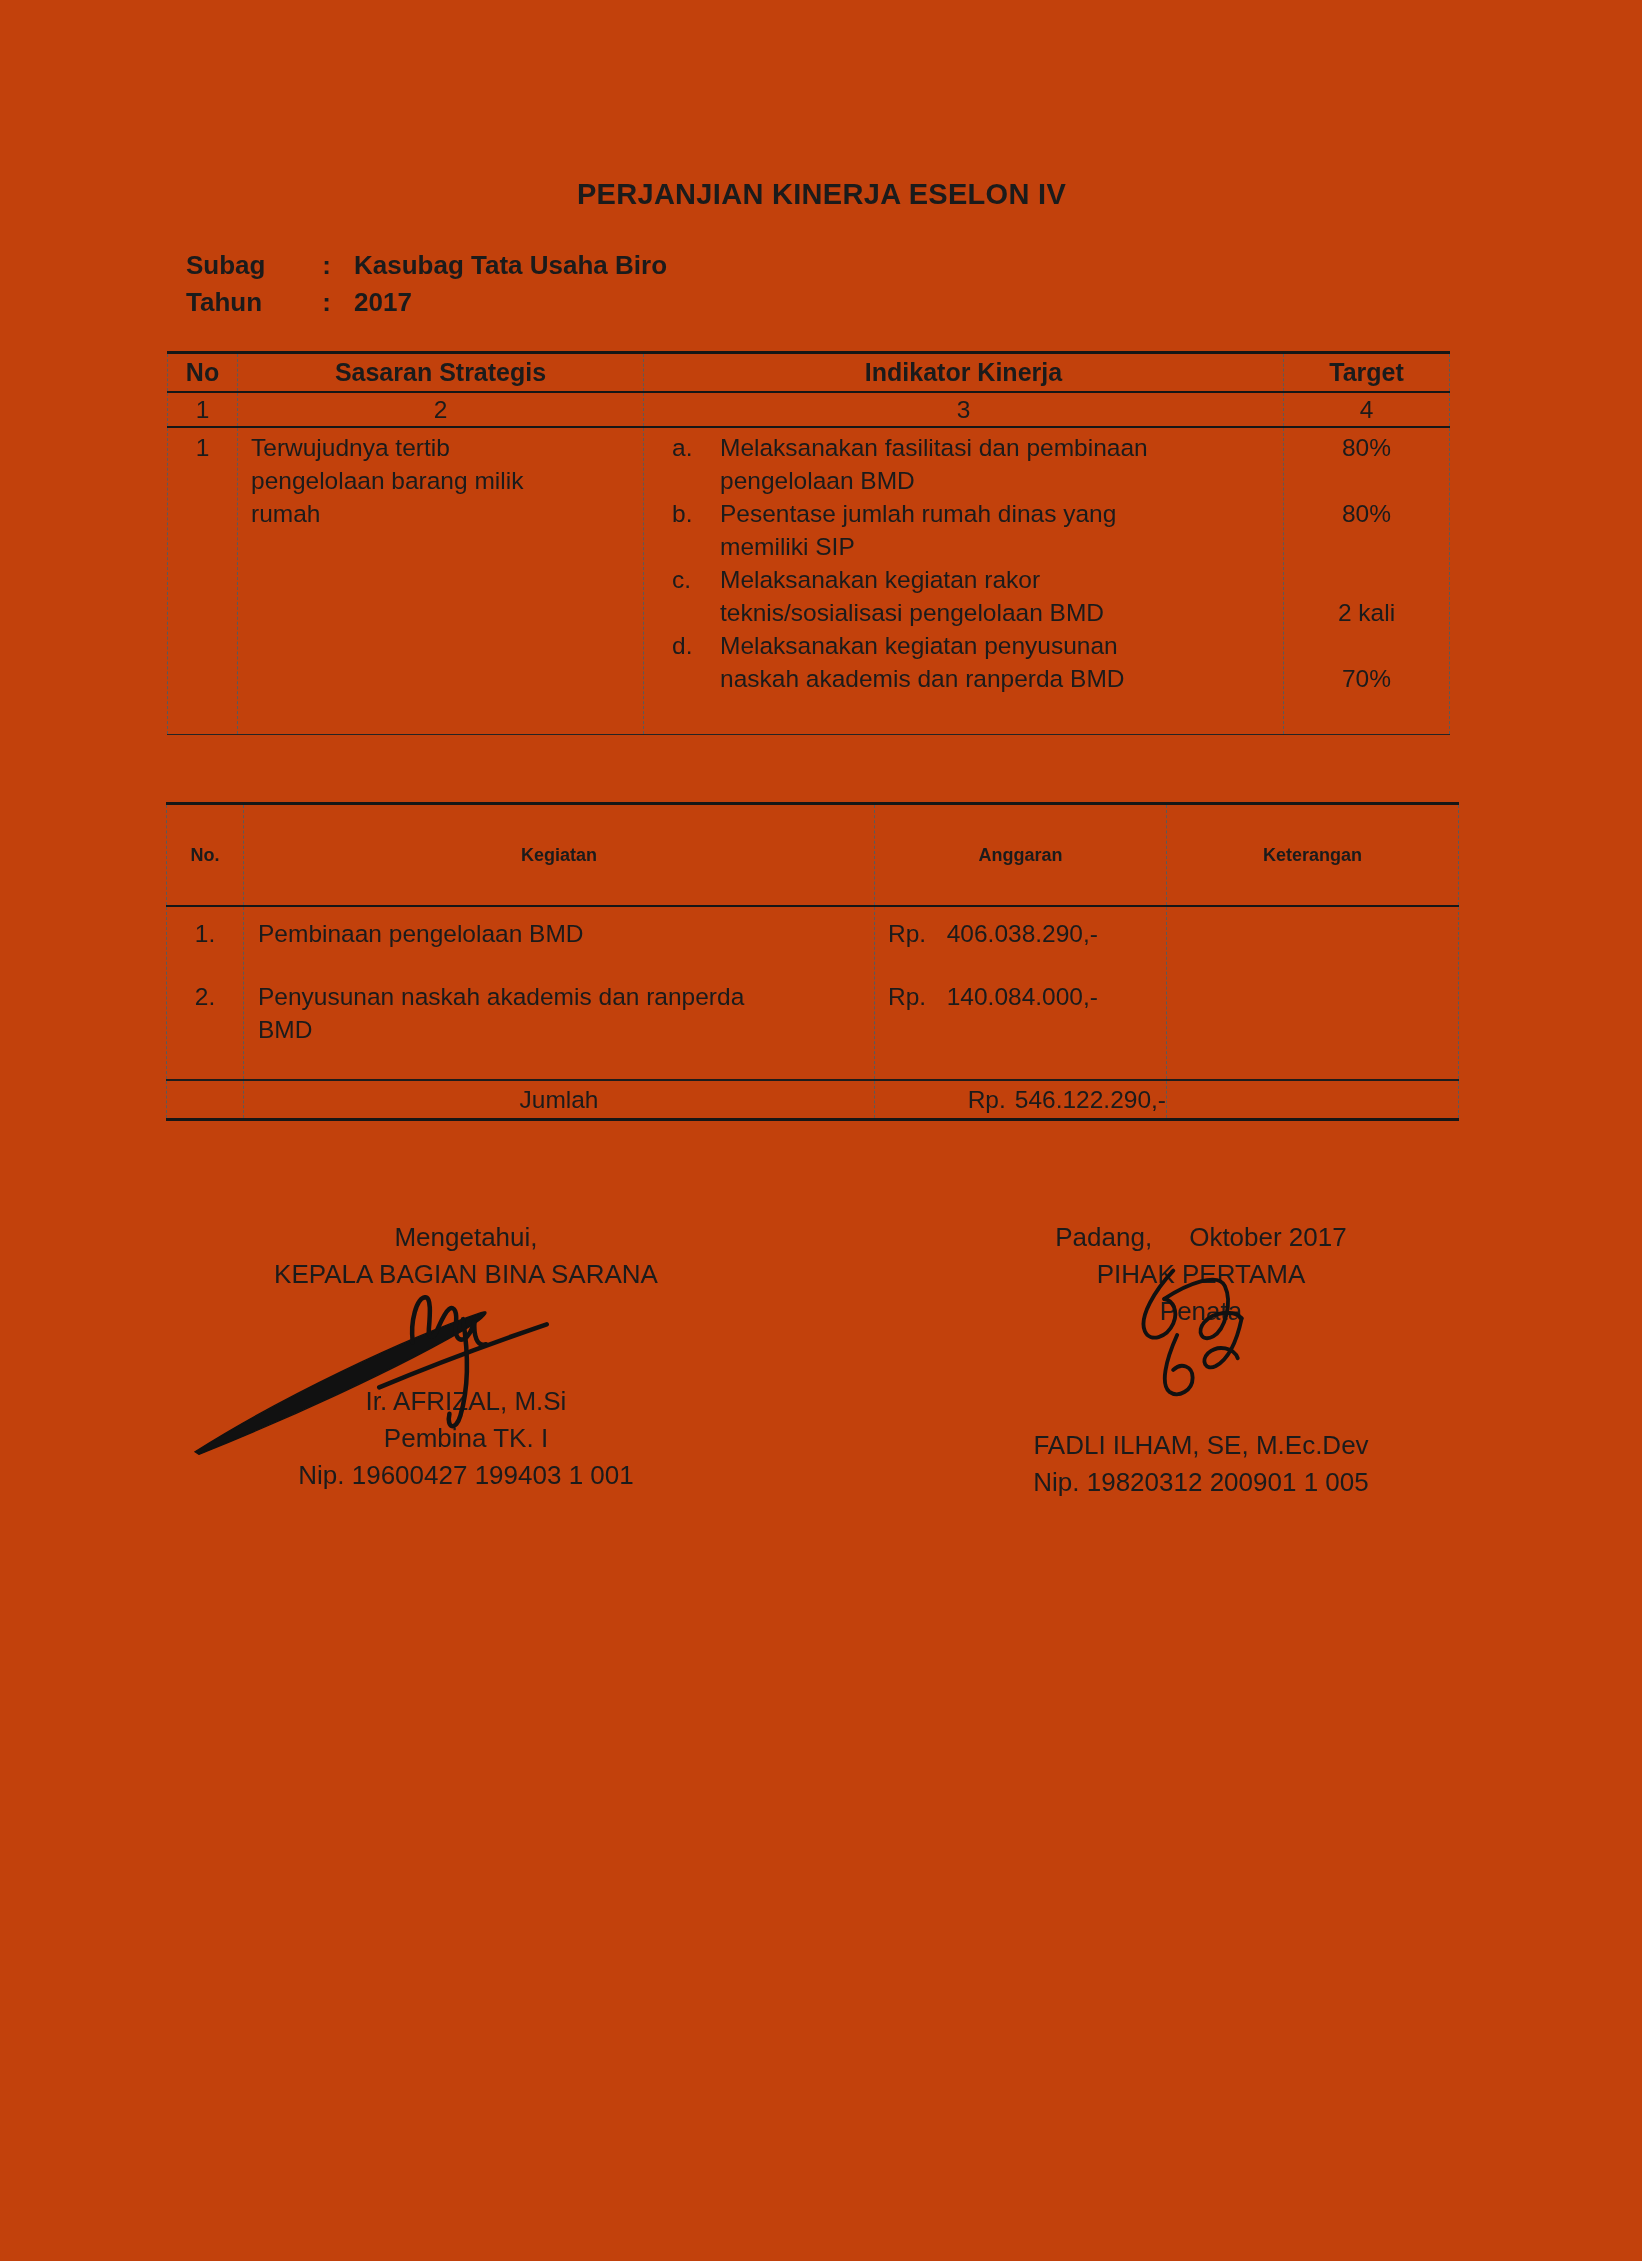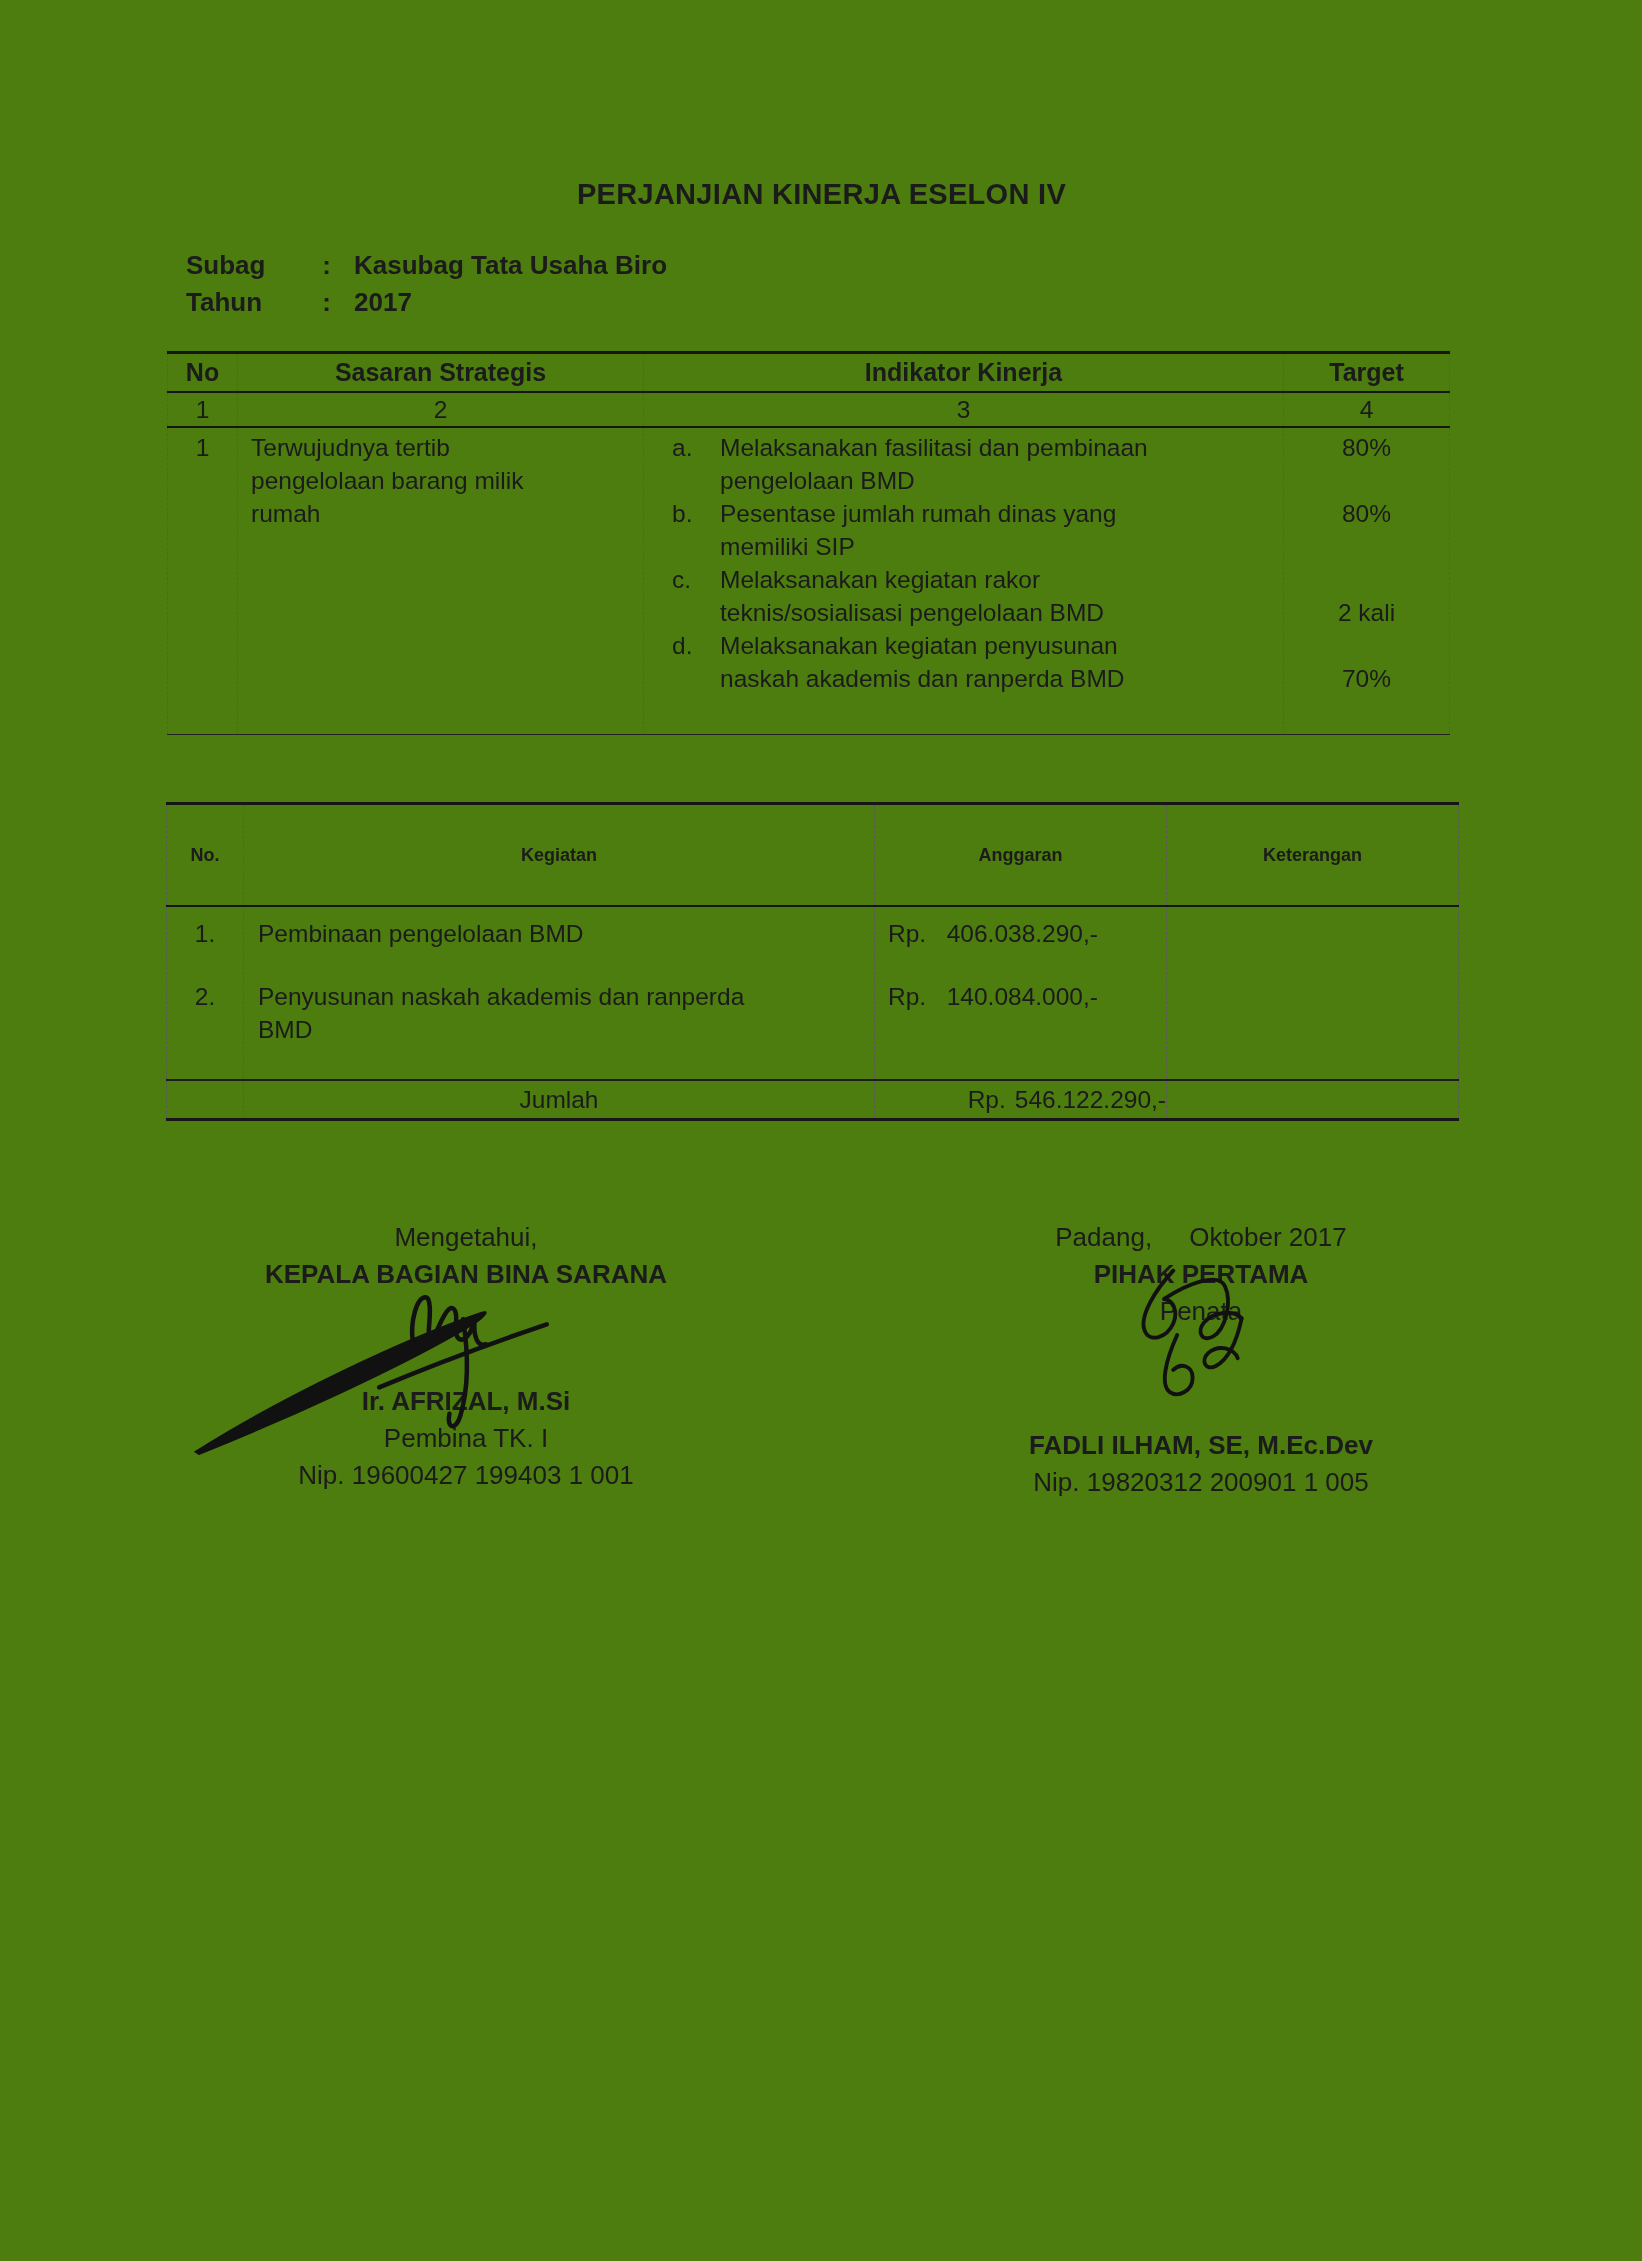--- a/index.html
+++ b/index.html
@@ -4,21 +4,21 @@
 <style>
   html, body {
     margin: 0;
     padding: 0;
     background: #e8e8e8;
   }
   .page {
     position: relative;
     width: 1643px;
     height: 2261px;
-    background: #4d7c0f;
+    background: #c2410c;
     font-family: "Liberation Sans", sans-serif;
     color: #1b1b1b;
     overflow: hidden;
   }
   
   .doc-title {
     margin: 0;
     padding-top: 178px;
     text-align: center;
     font-size: 29px;
@@ -137,21 +137,21 @@
     padding-left: 173px;
   }
   .sig-col {
     width: 586px;
     text-align: center;
     font-size: 26px;
     position: relative;
   }
   .sig-col.right { margin-left: 149px; }
   .sig-line { line-height: 37px; }
-  .sig-bold { font-weight: bold; }
+  .sig-bold { font-weight: normal; }
   .sig-name-left { margin-top: 90px; }
   .sig-name-right { margin-top: 97px; }
   .sig-date-gap { margin-left: 37px; }
   .sig-svg-left {
     position: absolute;
     top: 64px;
     left: 13px;
     width: 438px;
     height: 174px;
     pointer-events: none;

